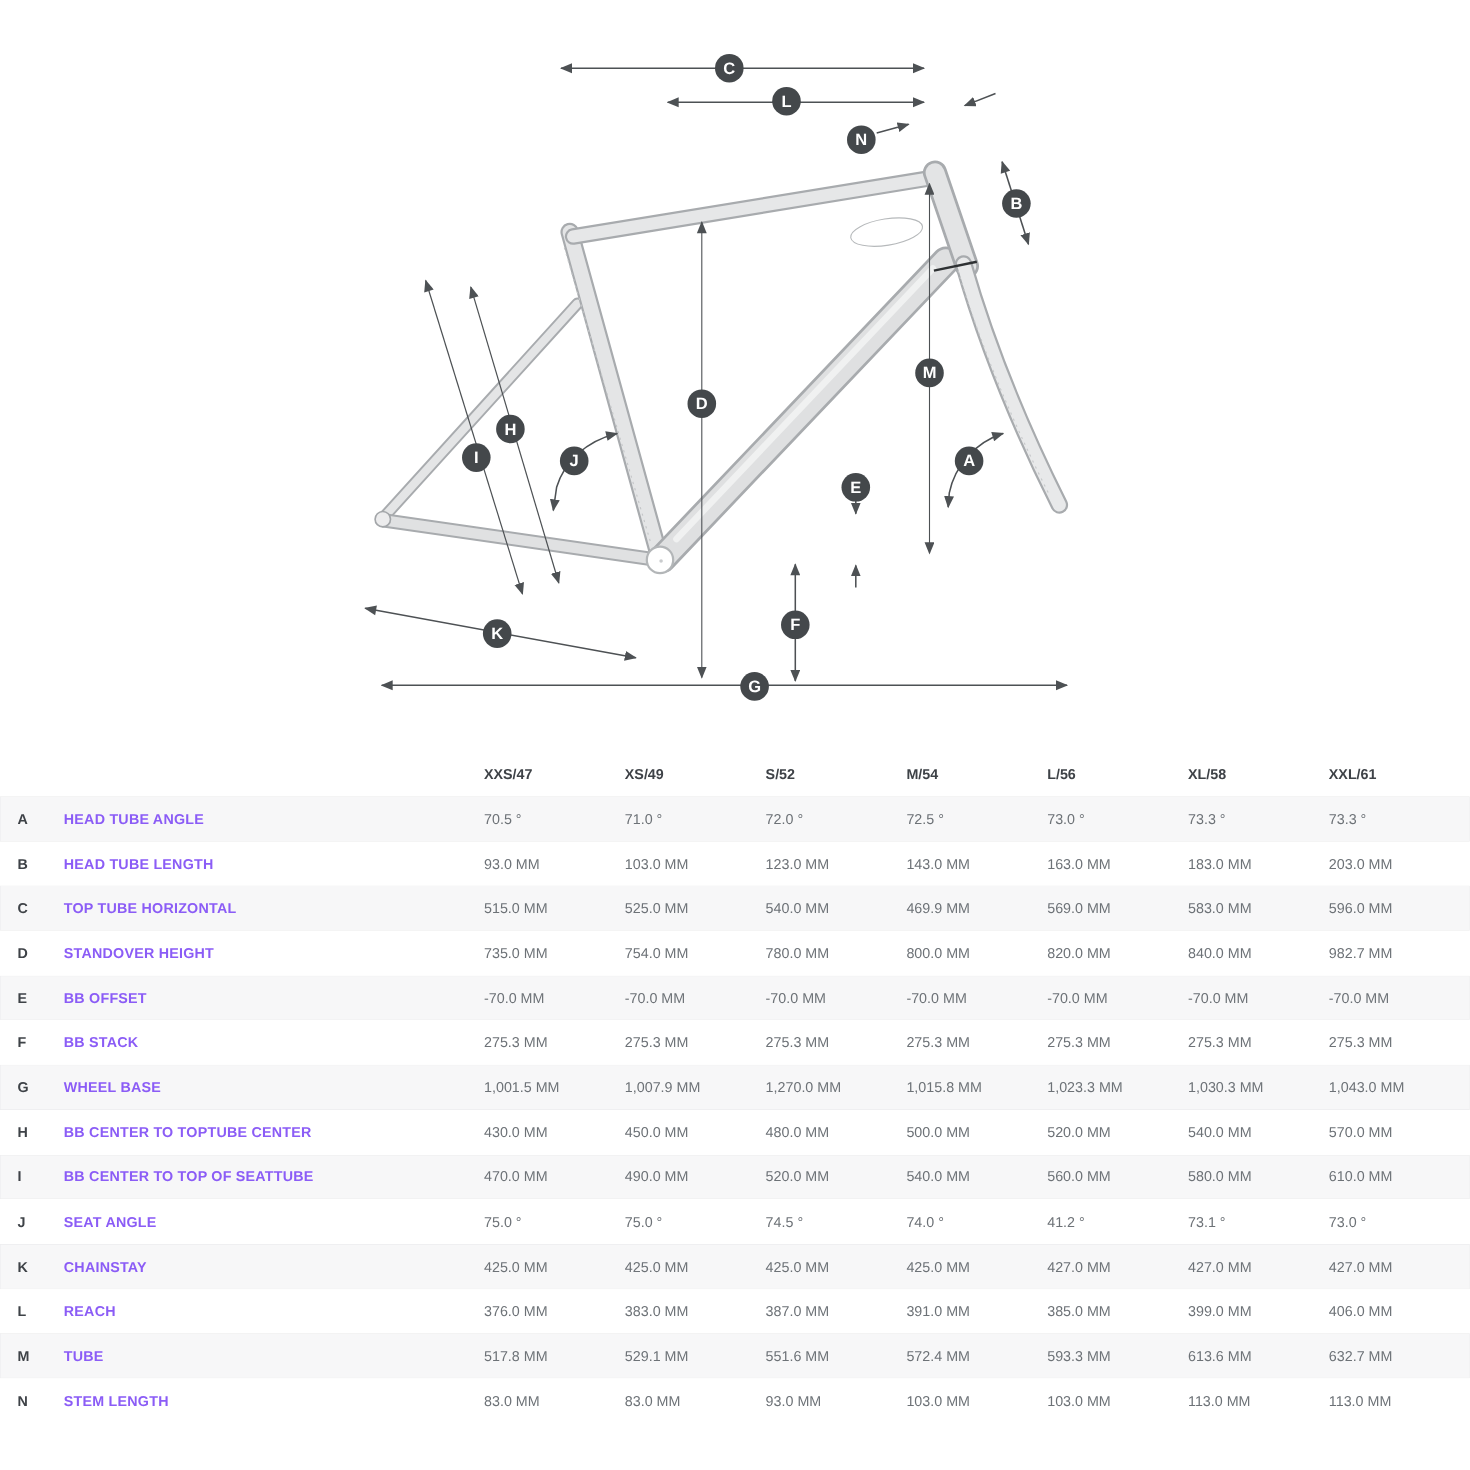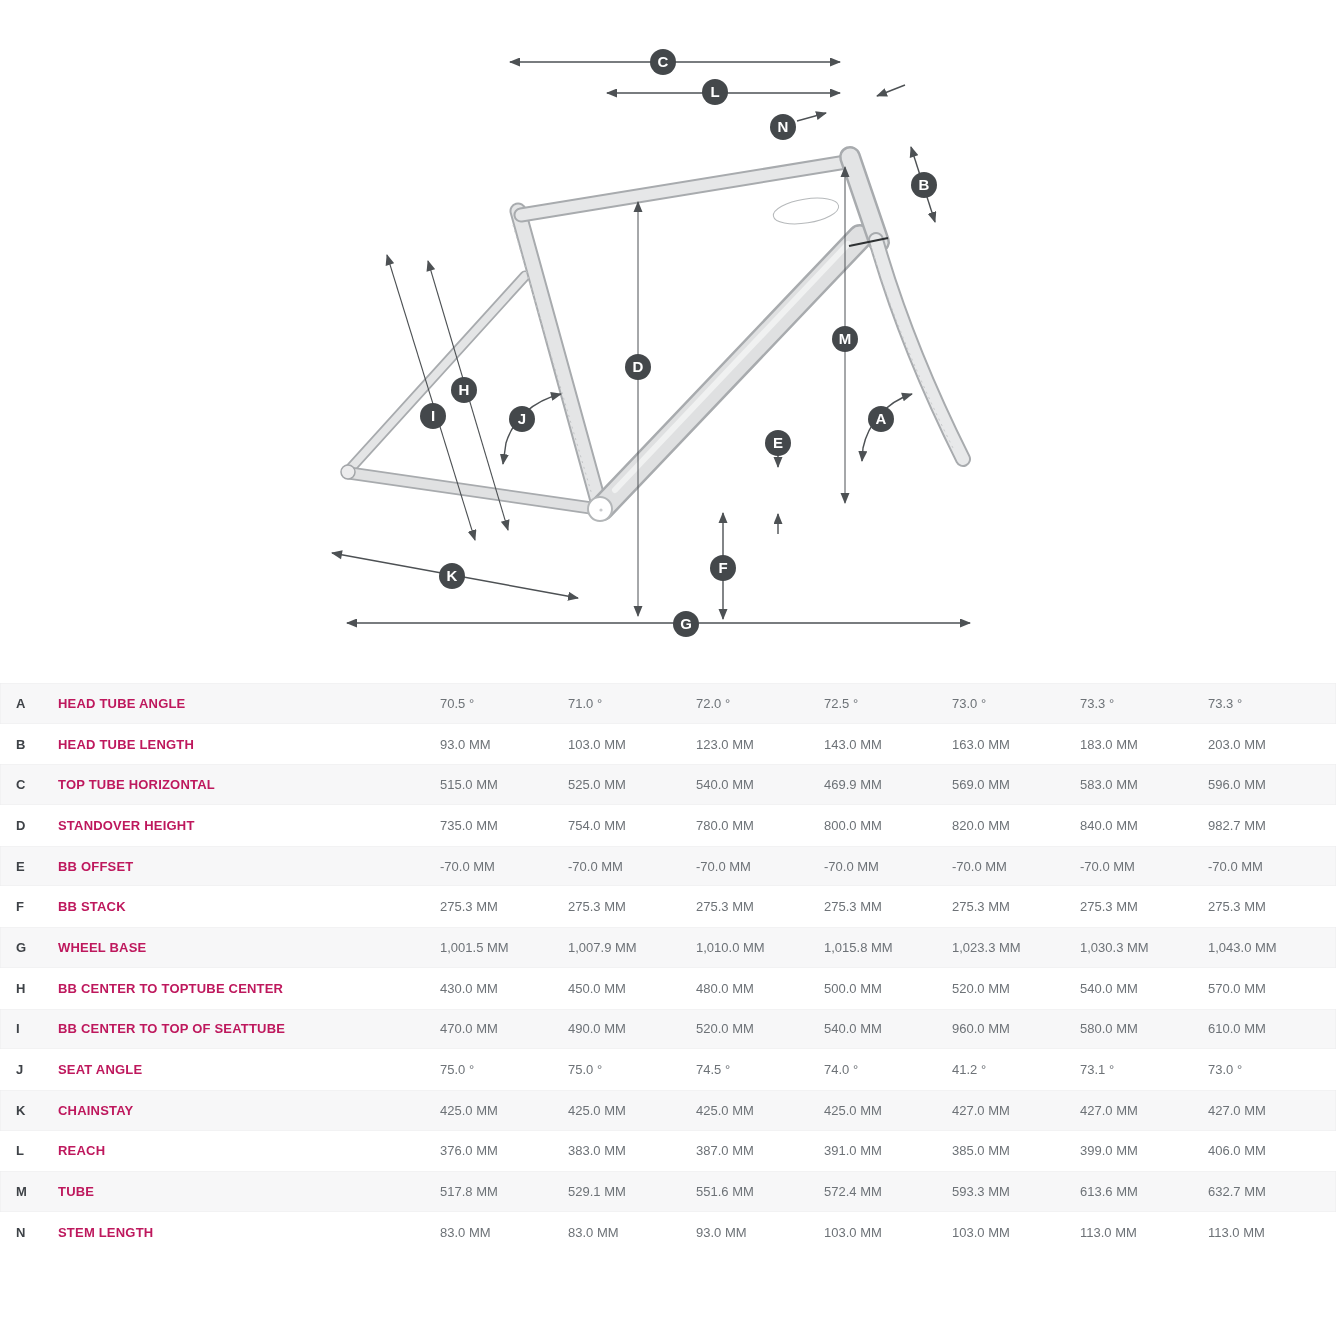--- a/index.html
+++ b/index.html
@@ -5,21 +5,21 @@
   html,body{margin:0;padding:0;background:#ffffff;}
   body{width:1336px;height:1336px;position:relative;font-family:"Liberation Sans",sans-serif;overflow:hidden;}
   .diagram-wrap{position:absolute;left:0;top:0;width:1336px;height:670px;}
   
   .geo-table{position:absolute;left:0;top:683px;width:1336px;}
   .thead,.trow{display:grid;grid-template-columns:58px 382px repeat(7,128px);align-items:center;}
   .thead{height:41px;}
   .trow{height:40.7px;}
   .trow.stripe{background:#f7f7f8;box-shadow:0 0 0 0.5px #ededee inset;}
   .c-letter{padding-left:16px;font-size:13px;font-weight:700;color:#3e4247;}
-  .c-label{font-size:13px;font-weight:700;color:#be185d;letter-spacing:.2px;}
+  .c-label{font-size:13px;font-weight:700;color:#8b5cf6;letter-spacing:.2px;}
   .c-size{font-size:13px;font-weight:700;color:#3e4247;}
   .c-val{font-size:13px;font-weight:400;color:#6d7277;}
   svg text.mletter{font-family:"Liberation Sans",sans-serif;font-size:15px;font-weight:700;fill:#ffffff;}
 </style>
 </head>
 <body>
 
 <div class="diagram-wrap">
 <svg width="1336" height="670" viewBox="0 0 1336 670">
   <defs>
@@ -141,20 +141,31 @@
         </g>
     <g>
           <circle cx="686" cy="624" r="13" fill="#44484b"></circle>
           <text class="mletter" x="686" y="629" text-anchor="middle">G</text>
         </g>
   </g>
 </svg>
 </div>
 
 <div class="geo-table">
+  <div class="thead">
+      <div class="c-letter"></div>
+      <div class="c-label"></div>
+      <div class="c-size">XXS/47</div>
+      <div class="c-size">XS/49</div>
+      <div class="c-size">S/52</div>
+      <div class="c-size">M/54</div>
+      <div class="c-size">L/56</div>
+      <div class="c-size">XL/58</div>
+      <div class="c-size">XXL/61</div>
+    </div>
   <div>
       <div class="trow stripe">
         <div class="c-letter">A</div>
         <div class="c-label">HEAD TUBE ANGLE</div>
         <div class="c-val">70.5 °</div>
         <div class="c-val">71.0 °</div>
         <div class="c-val">72.0 °</div>
         <div class="c-val">72.5 °</div>
         <div class="c-val">73.0 °</div>
         <div class="c-val">73.3 °</div>
@@ -213,21 +224,21 @@
         <div class="c-val">275.3 MM</div>
         <div class="c-val">275.3 MM</div>
         <div class="c-val">275.3 MM</div>
         <div class="c-val">275.3 MM</div>
       </div>
       <div class="trow stripe">
         <div class="c-letter">G</div>
         <div class="c-label">WHEEL BASE</div>
         <div class="c-val">1,001.5 MM</div>
         <div class="c-val">1,007.9 MM</div>
-        <div class="c-val">1,010.0 MM</div>
+        <div class="c-val">1,270.0 MM</div>
         <div class="c-val">1,015.8 MM</div>
         <div class="c-val">1,023.3 MM</div>
         <div class="c-val">1,030.3 MM</div>
         <div class="c-val">1,043.0 MM</div>
       </div>
       <div class="trow">
         <div class="c-letter">H</div>
         <div class="c-label">BB CENTER TO TOPTUBE CENTER</div>
         <div class="c-val">430.0 MM</div>
         <div class="c-val">450.0 MM</div>
@@ -237,21 +248,21 @@
         <div class="c-val">540.0 MM</div>
         <div class="c-val">570.0 MM</div>
       </div>
       <div class="trow stripe">
         <div class="c-letter">I</div>
         <div class="c-label">BB CENTER TO TOP OF SEATTUBE</div>
         <div class="c-val">470.0 MM</div>
         <div class="c-val">490.0 MM</div>
         <div class="c-val">520.0 MM</div>
         <div class="c-val">540.0 MM</div>
-        <div class="c-val">960.0 MM</div>
+        <div class="c-val">560.0 MM</div>
         <div class="c-val">580.0 MM</div>
         <div class="c-val">610.0 MM</div>
       </div>
       <div class="trow">
         <div class="c-letter">J</div>
         <div class="c-label">SEAT ANGLE</div>
         <div class="c-val">75.0 °</div>
         <div class="c-val">75.0 °</div>
         <div class="c-val">74.5 °</div>
         <div class="c-val">74.0 °</div>

